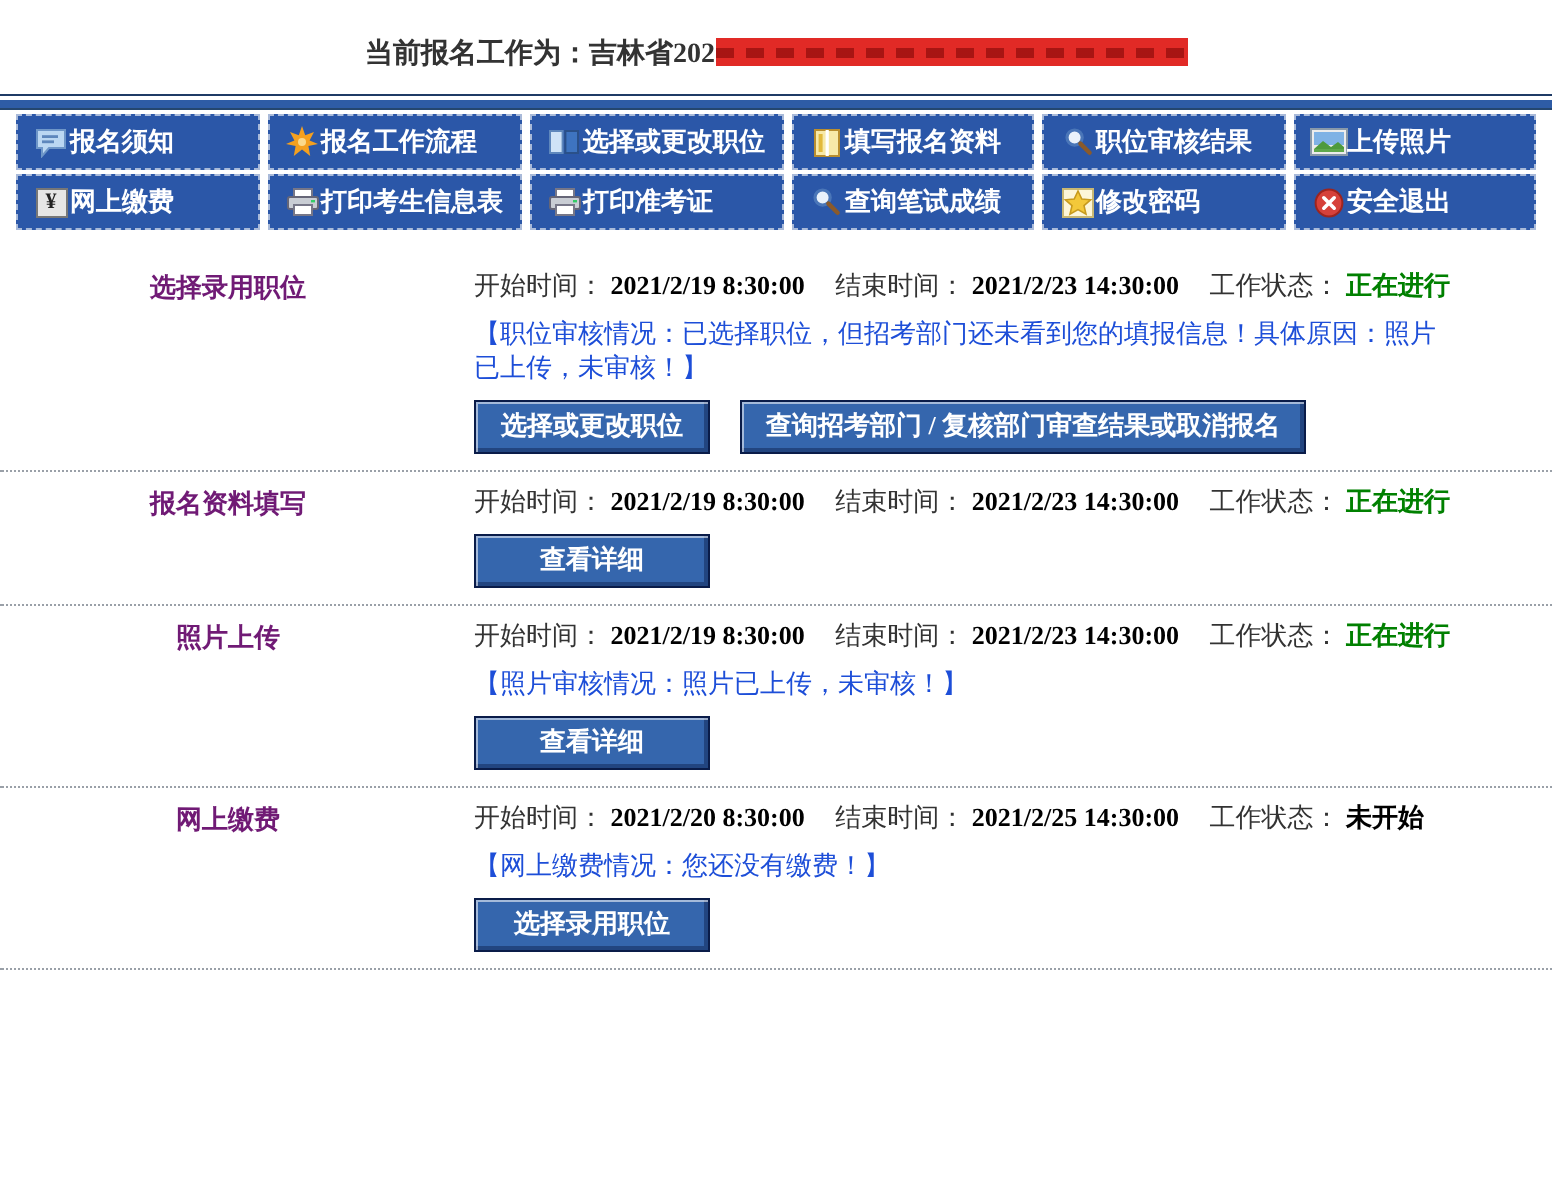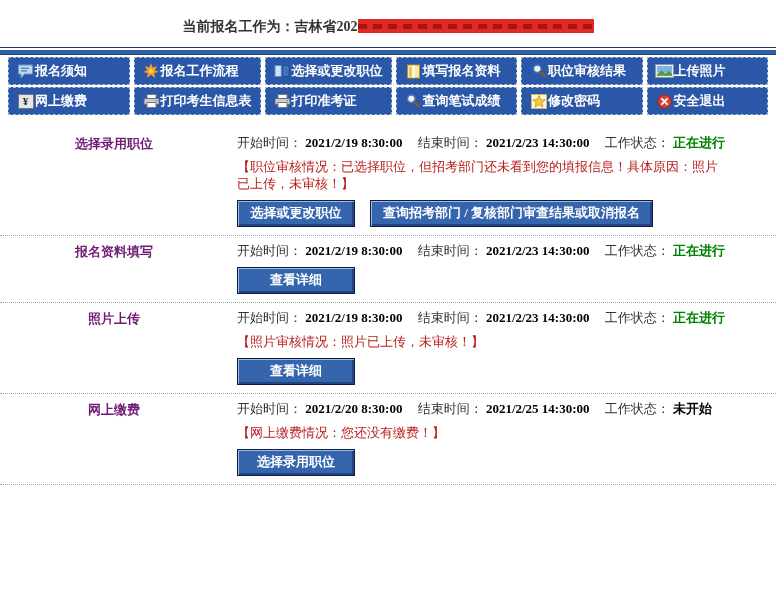--- a/index.html
+++ b/index.html
@@ -33,21 +33,21 @@
   
   .main{margin-top:13px;}
   .section{display:flex;align-items:flex-start;padding:6px 0 8px;border-bottom:1px dotted #9aa0a8;}
   .sec-title{flex:0 0 228px;width:228px;text-align:center;color:#701a75;font-weight:bold;
              font-size:13px;line-height:17px;padding-top:1px;}
   .sec-body{flex:1;padding-left:9px;font-size:13px;}
   .sec-info{color:#333;line-height:17px;white-space:nowrap;}
   .sec-info .lbl{color:#333;}
   .sec-info .val{font-weight:bold;color:#000;margin-right:12px;}
   .sec-info .status{font-weight:bold;}
-  .sec-msg{color:#b91c1c;margin-top:7px;line-height:17px;padding-right:46px;}
+  .sec-msg{color:#1d4ed8;margin-top:7px;line-height:17px;padding-right:46px;}
   .sec-buttons{margin-top:8px;display:flex;gap:15px;}
   .btn{background:#3566AD;color:#fff;font-weight:bold;font-size:13px;font-family:inherit;
        border:1px solid #0A1C49;padding:3px 12px 4px;min-width:118px;cursor:pointer;
        box-shadow:inset 1px 1px 0 rgba(255,255,255,.55),inset -2px -2px 0 rgba(10,28,73,.45);}
 </style>
 </head>
 <body>
 
 <div class="page">
 

